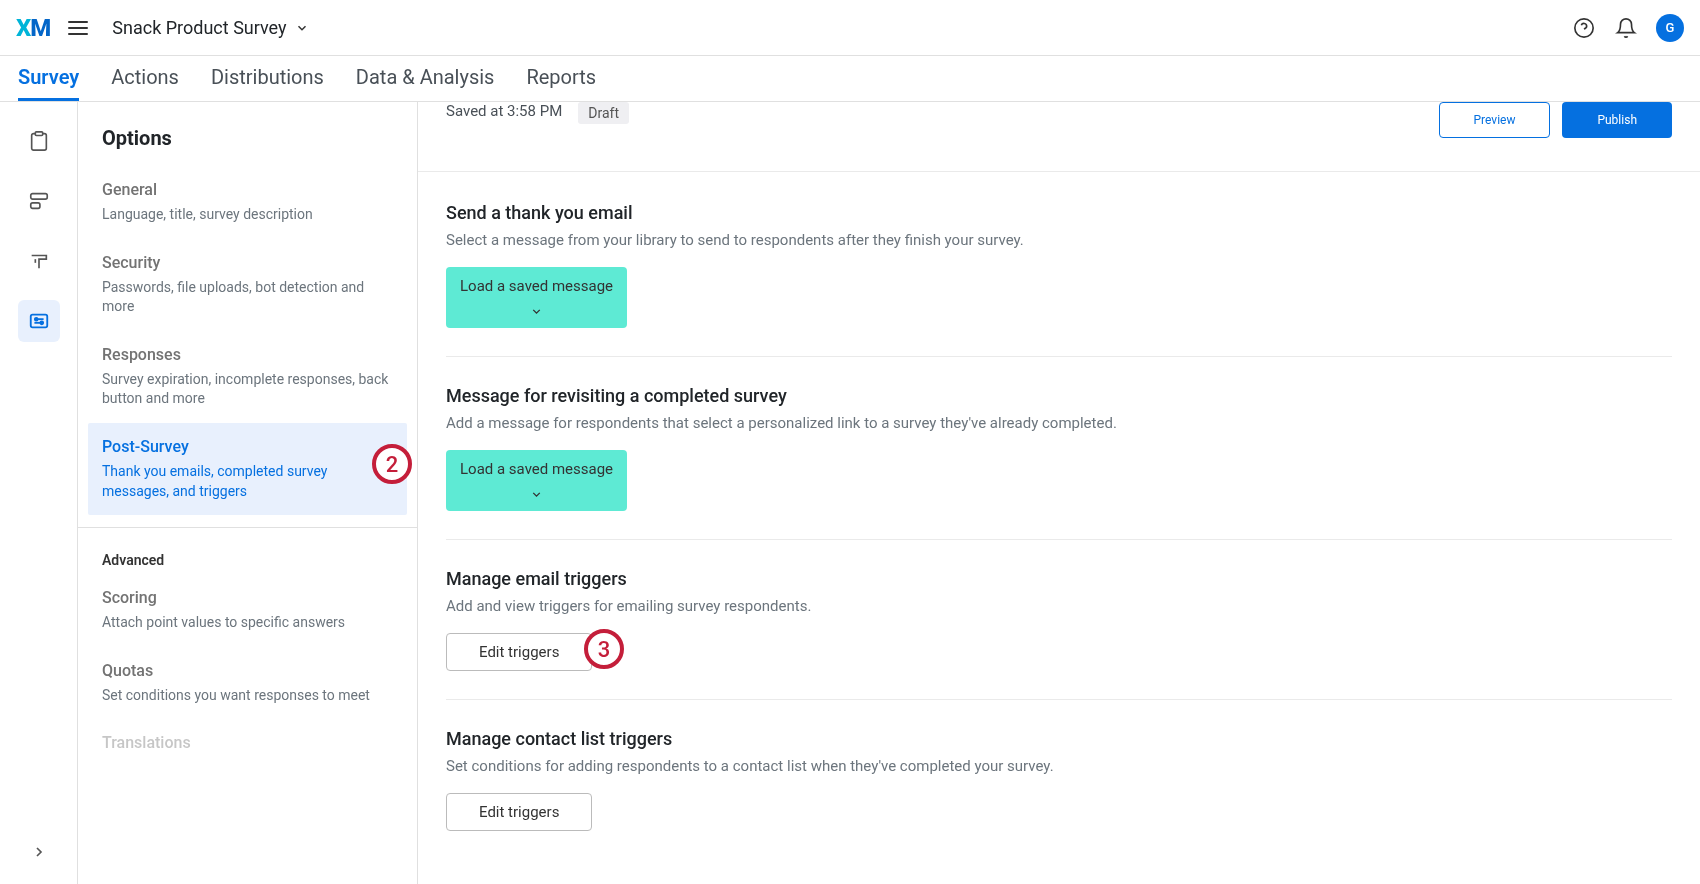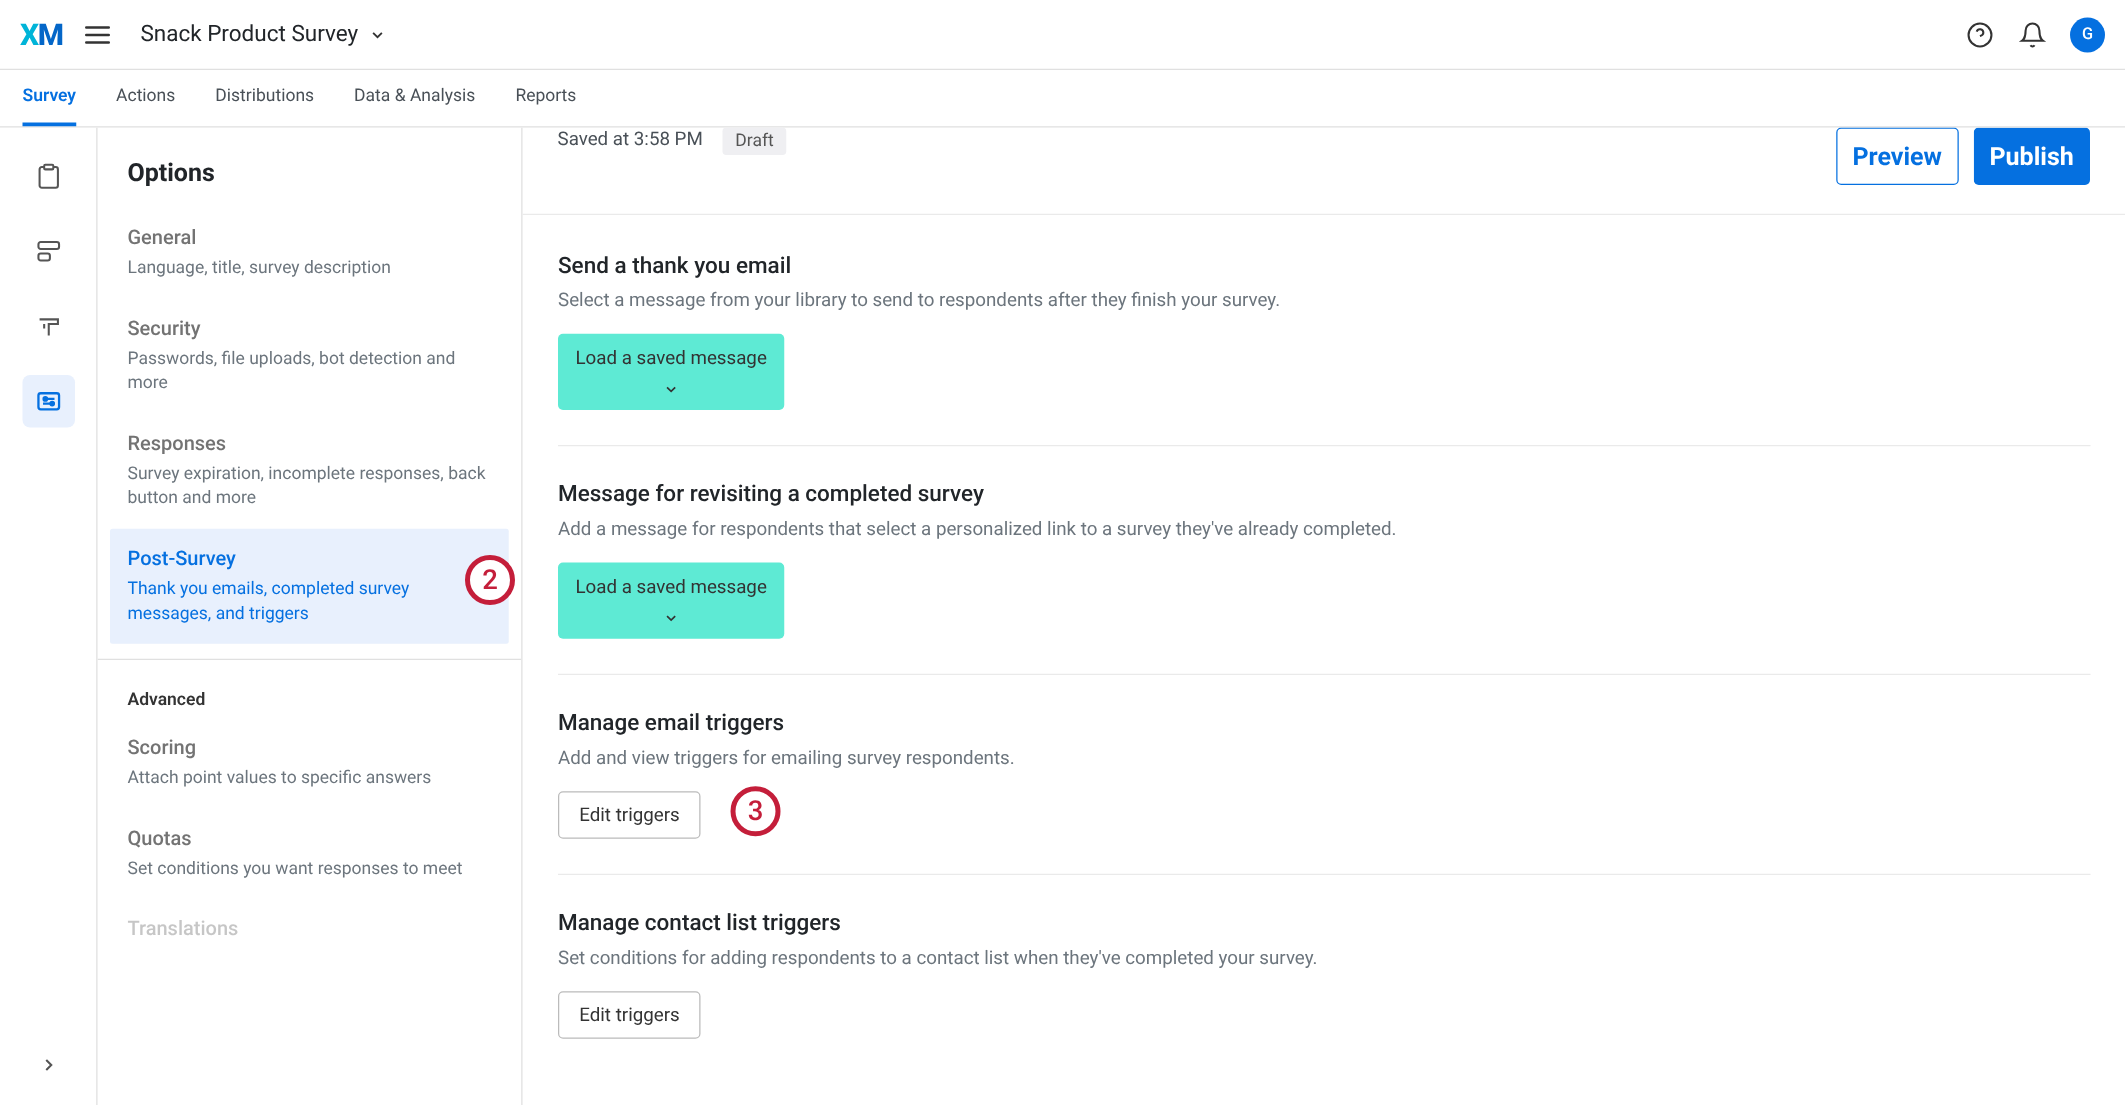--- a/index.html
+++ b/index.html
@@ -84,21 +84,21 @@
       height: 46px;
       border-bottom: 1px solid #e0e0e0;
       display: flex;
       align-items: stretch;
       padding: 0 18px;
       gap: 32px;
     }
     .tab {
       display: flex;
       align-items: center;
-      font-size: 14px;
+      font-size: 20px;
       color: #495057;
       cursor: pointer;
       border-bottom: 3px solid transparent;
     }
     .tab.active {
       color: #0570e0;
       font-weight: 600;
       border-bottom-color: #0570e0;
     }
     
@@ -213,26 +213,25 @@
       padding: 3px 10px;
       border-radius: 3px;
       font-size: 14px;
     }
     .content-header-right {
       margin-left: auto;
       display: flex;
       gap: 12px;
     }
     .btn {
-      padding: 10px 12px;
+      padding: 10px 34px;
       border-radius: 4px;
-      font-size: 20px;
+      font-size: 12px;
       cursor: pointer;
       border: 1px solid transparent;
-      font-weight: bold;
     }
     .btn-outline {
       background: #fff;
       border-color: #0570e0;
       color: #0570e0;
     }
     .btn-primary {
       background: #0570e0;
       color: #fff;
     }
@@ -269,21 +268,21 @@
       color: #333;
       display: inline-flex;
       align-items: center;
       gap: 10px;
       cursor: pointer;
       flex-direction: column;
     }
     .outline-btn {
       background: #fff;
       border: 1px solid #bbb;
-      padding: 9px 16px;
+      padding: 9px 32px;
       border-radius: 4px;
       font-size: 15px;
       color: #333;
       cursor: pointer;
     }
     
     .annotation {
       position: absolute;
       width: 40px;
       height: 40px;

